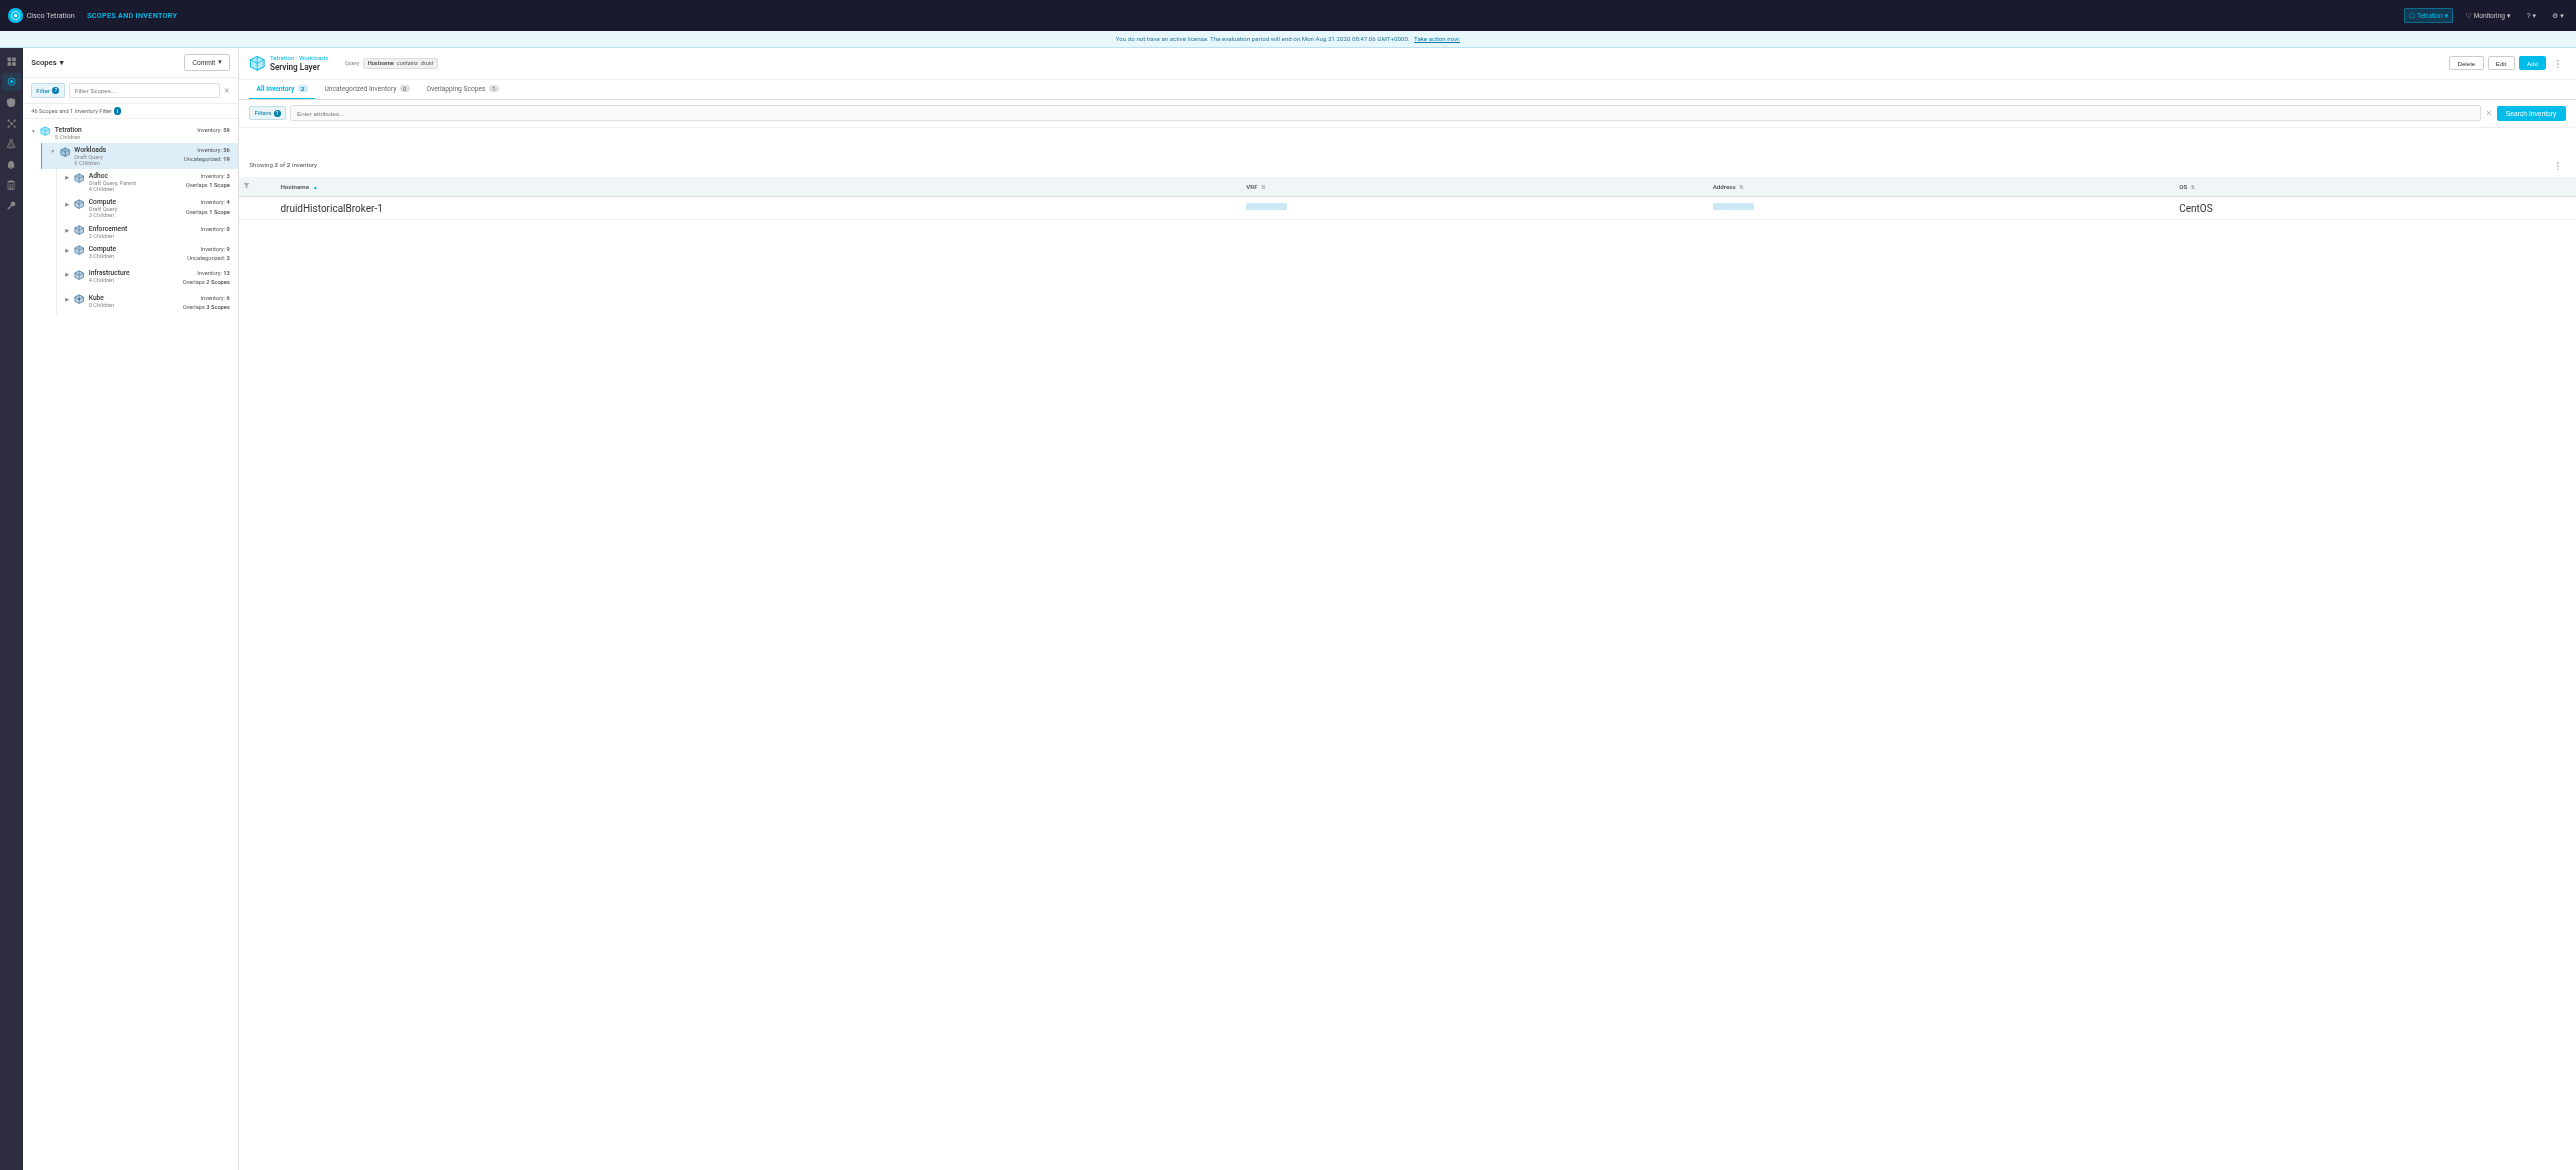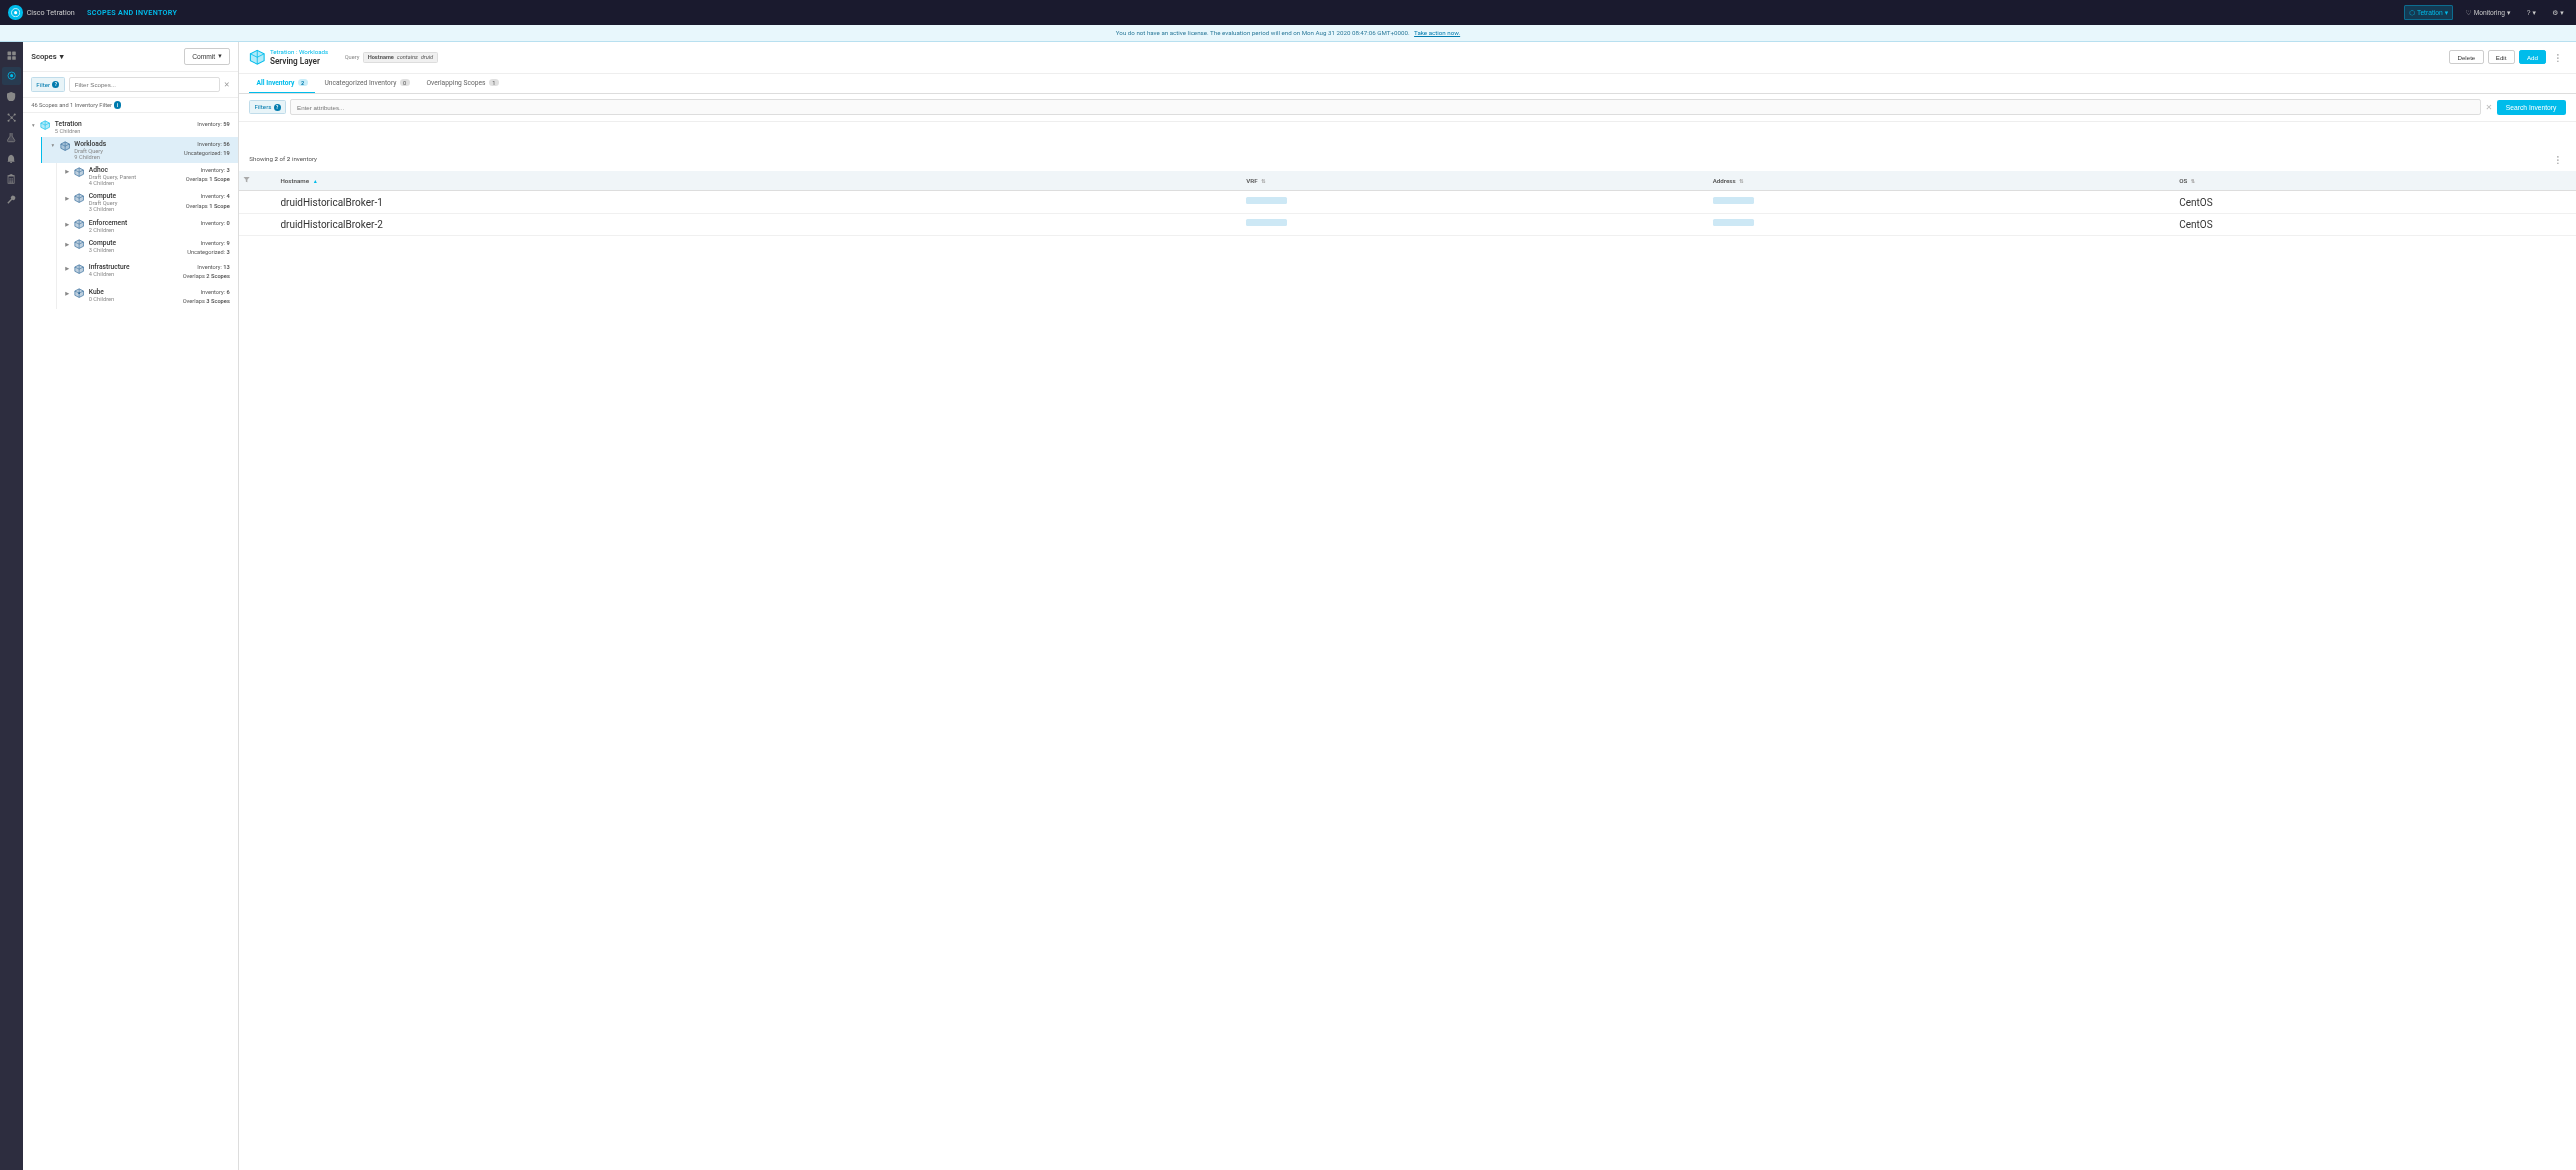--- a/index.html
+++ b/index.html
@@ -1,20 +1,20 @@
 <!DOCTYPE html>
 <html style="font-size:8.2px"><head>
   <meta charset="utf-8">
   <style>
     * { box-sizing: border-box; margin: 0; padding: 0; }
     body { font-family: -apple-system, BlinkMacSystemFont, 'Segoe UI', Roboto, sans-serif; font-size: 6.7px; background: #f5f5f5; color: #333; height: 100vh; overflow: hidden; }
 
     
     .top-nav {
-      height: 25px;
+      height: 31px;
       background: #1a1a2e;
       display: flex;
       align-items: center;
       padding: 0 8.2px;
       gap: 8.2px;
       position: relative;
       z-index: 100;
     }
     .top-nav-logo {
       display: flex;
@@ -825,25 +825,18 @@
           </tr>
         </thead>
         <tbody>
           <tr>
             <td></td>
             <td>druidHistoricalBroker-1</td>
             <td><span class="blurred-text">&nbsp;&nbsp;&nbsp;&nbsp;&nbsp;&nbsp;&nbsp;&nbsp;&nbsp;</span></td>
             <td><span class="blurred-text">&nbsp;&nbsp;&nbsp;&nbsp;&nbsp;</span></td>
             <td>CentOS</td>
           </tr>
-          <tr>
-            <td></td>
-            <td>druidHistoricalBroker-2</td>
-            <td><span class="blurred-text">&nbsp;&nbsp;&nbsp;&nbsp;&nbsp;&nbsp;&nbsp;&nbsp;&nbsp;</span></td>
-            <td><span class="blurred-text">&nbsp;&nbsp;&nbsp;&nbsp;&nbsp;</span></td>
-            <td>CentOS</td>
-          </tr>
         </tbody>
       </table>
     </div>
   </div>
 </div>
 
 
 </body></html>

